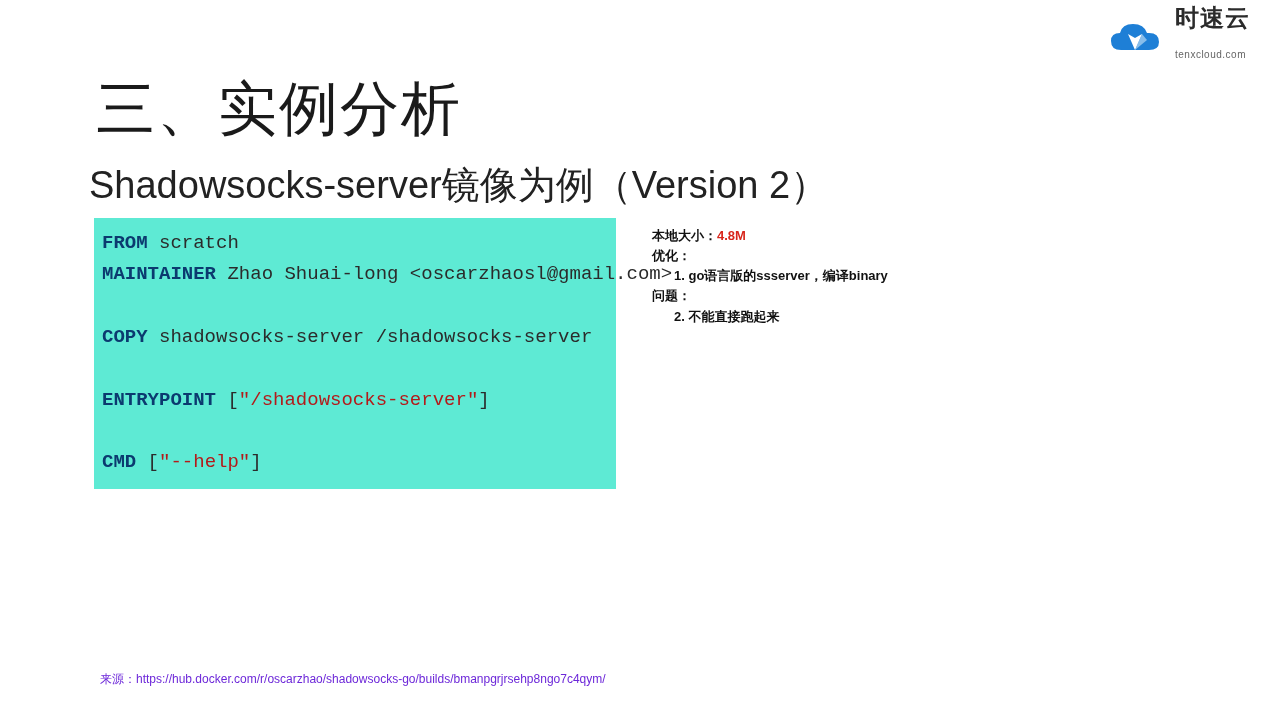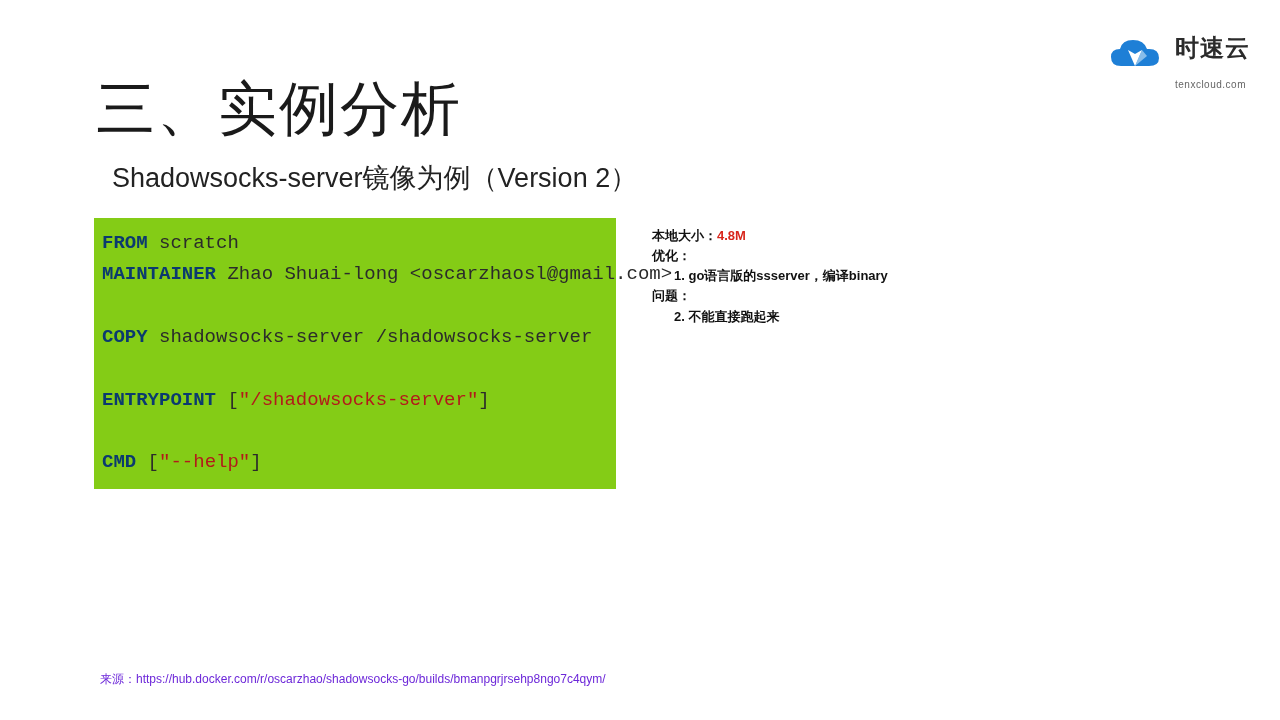--- a/index.html
+++ b/index.html
@@ -6,24 +6,24 @@
   body {
     width: 1280px;
     height: 720px;
     background: #ffffff;
     font-family: "Microsoft YaHei", "PingFang SC", Arial, sans-serif;
     position: relative;
     overflow: hidden;
   }
   .logo {
     position: absolute;
-    top: 36px;
+    top: 6px;
     right: 30px;
     display: flex;
-    align-items: flex-start;
+    align-items: flex-end;
     gap: 12px;
   }
   .logo-cloud {
     width: 56px;
     height: 40px;
     position: relative;
   }
   .logo-text {
     display: flex;
     flex-direction: column;
@@ -46,31 +46,31 @@
     top: 70px;
     left: 96px;
     font-size: 59px;
     font-weight: 400;
     color: #1a1a1a;
     letter-spacing: 2px;
   }
   .subtitle {
     position: absolute;
     top: 160px;
-    left: 112px;
-    font-size: 27px;
+    left: 89px;
+    font-size: 38px;
     font-weight: 400;
     color: #222;
   }
   .codeblock {
     position: absolute;
     top: 218px;
     left: 94px;
     width: 522px;
-    background: #84cc16;
+    background: #5eead4;
     padding: 10px 8px 10px 8px;
     font-family: "Consolas", "Courier New", monospace;
     font-size: 19px;
     line-height: 1.65;
     color: #2b2b2b;
     white-space: pre;
   }
   .kw { color: #0b3a6f; font-weight: 700; }
   .str { color: #b31a1a; }
   .notes {

